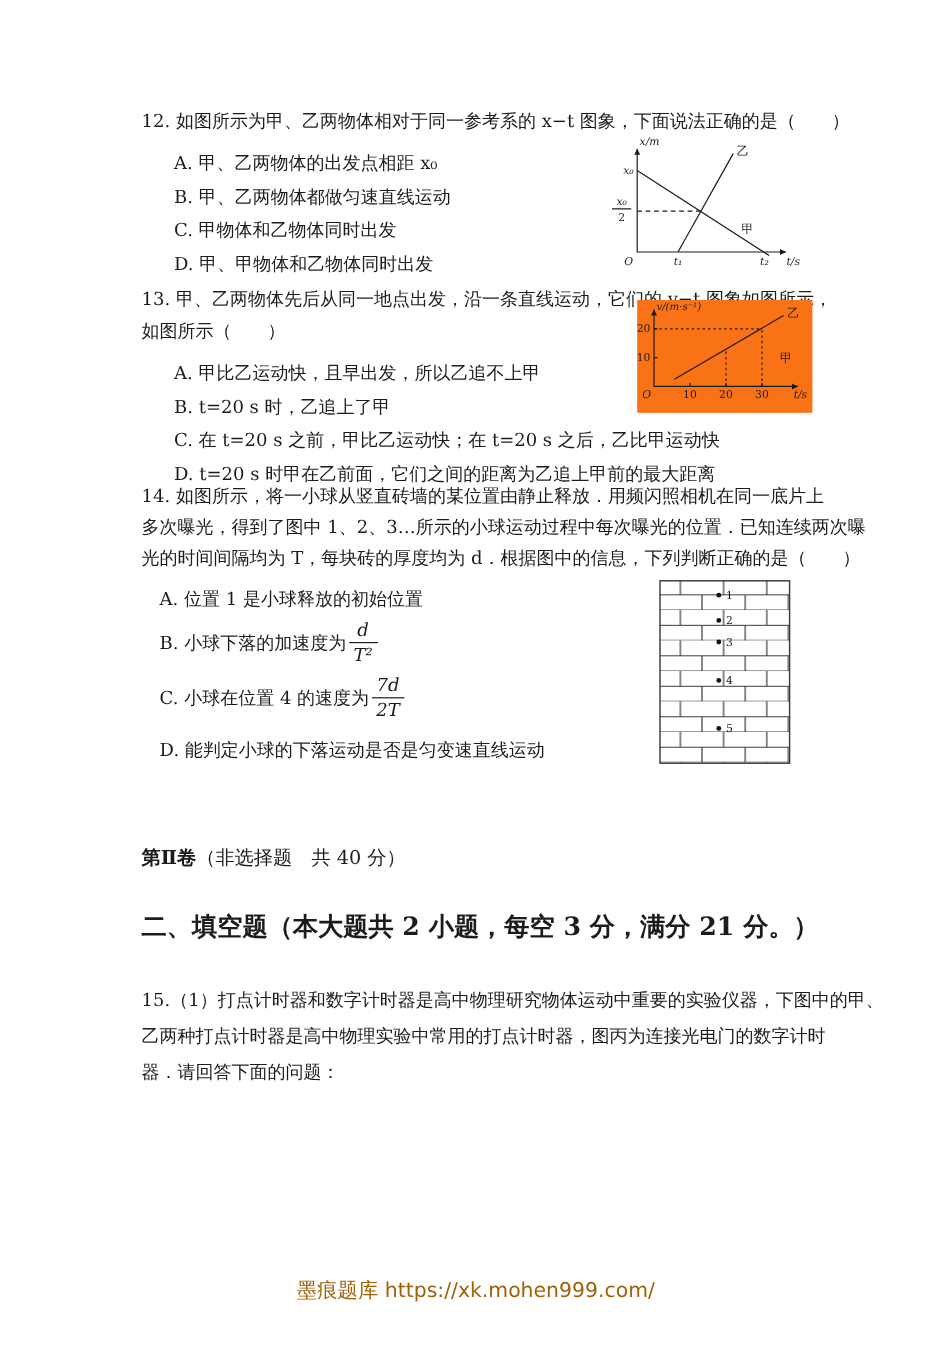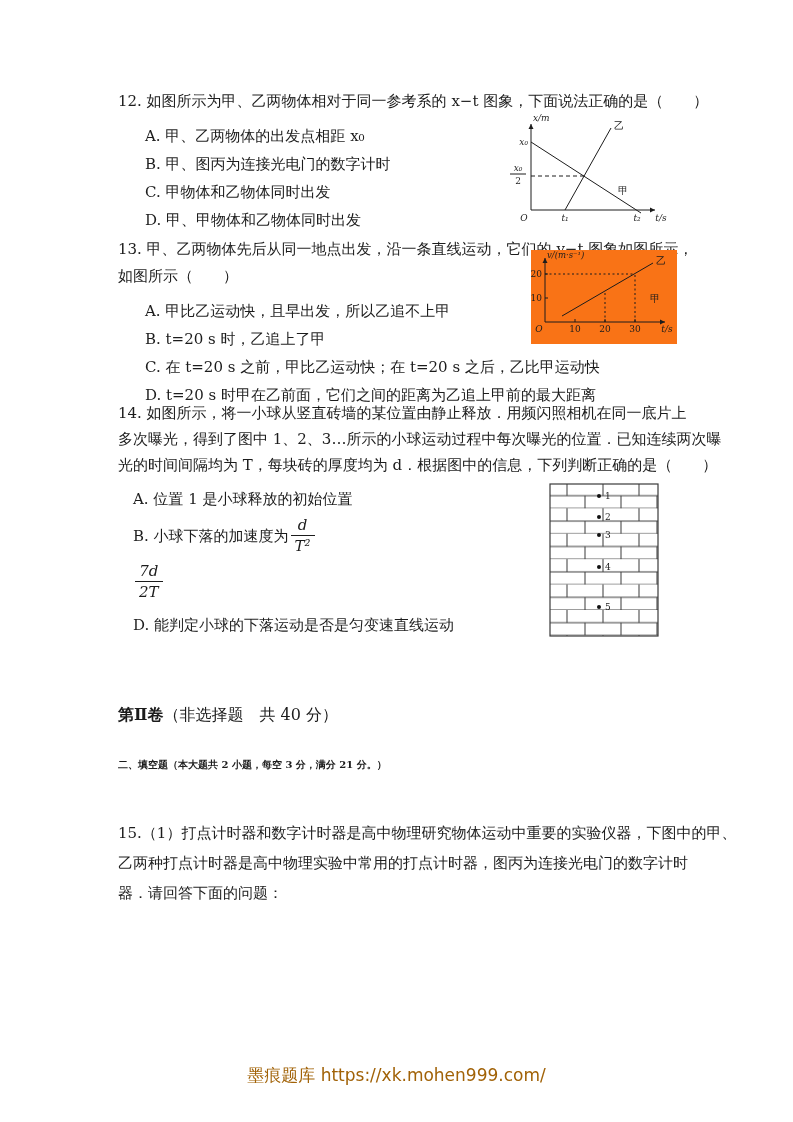--- a/index.html
+++ b/index.html
@@ -15,21 +15,21 @@
   .opts { margin-top:7px; }
   .opt  { line-height:28px; white-space:nowrap; }
   .q12-opts, .q13-opts { margin-left:27px; }
   .q14-opts { margin-left:15px; }
   .opt-frac-row { display:flex; align-items:center; height:46px; white-space:nowrap; }
   .frac { display:inline-block; text-align:center; vertical-align:middle; font-style:italic; line-height:1.05; margin-left:2px; }
   .frac .num { display:block; padding:0 4px 1px 4px; border-bottom:1px solid #1c1c1c; }
   .frac .den { display:block; padding:3px 4px 0 4px; }
   .sec-title { font-size:16px; white-space:nowrap; }
   .sec-title .b { font-weight:bold; }
-  .fill-head { font-weight:bold; font-size:10px; white-space:nowrap; }
+  .fill-head { font-weight:bold; font-size:21px; white-space:nowrap; }
   .q15 .stem { line-height:30px; }
   .footer {
     position:absolute; left:0; top:1064px; width:100%; text-align:center;
     font-family:"DejaVu Sans","Liberation Sans",sans-serif;
     font-size:17px; color:#929292;
   }
   .footer a { color:#a16207; text-decoration:none; }
   svg text {
     font-family:"DejaVu Serif","Liberation Serif",serif;
     fill:#1c1c1c;
@@ -38,21 +38,21 @@
 </style>
 </head>
 <body>
 
 <div class="page">
 
   <div class="block" style="left:118px; top:88px; width:600px;">
     <div class="stem">12. 如图所示为甲、乙两物体相对于同一参考系的 x−t 图象，下面说法正确的是（　　）</div>
     <div class="opts q12-opts">
       <div class="opt">A. 甲、乙两物体的出发点相距 x₀</div>
-      <div class="opt">B. 甲、图丙为连接光电门的数字计时</div>
+      <div class="opt">B. 甲、乙两物体都做匀速直线运动</div>
       <div class="opt">C. 甲物体和乙物体同时出发</div>
       <div class="opt">D. 甲、甲物体和乙物体同时出发</div>
     </div>
   </div>
 
   <div class="block" style="left:505px; top:112px;">
     <svg width="168" height="118" viewBox="0 0 168 118">
 
       <path d="M26 12 V98 H150" stroke="#1c1c1c" stroke-width="1" fill="none"></path>
       <path d="M150 98 l-5 -2.5 v5 z" fill="#1c1c1c"></path>
@@ -129,20 +129,21 @@
     <div class="opts q14-opts">
       <div class="opt">A. 位置 1 是小球释放的初始位置</div>
       <div class="opt opt-frac-row">
         <span>B. 小球下落的加速度为</span>
           <span class="frac">
             <span class="num">d</span>
             <span class="den">T²</span>
           </span>
       </div>
       <div class="opt opt-frac-row">
+        <span>C. 小球在位置 4 的速度为</span>
           <span class="frac">
             <span class="num">7d</span>
             <span class="den">2T</span>
           </span>
       </div>
       <div class="opt" style="margin-top:6px;">D. 能判定小球的下落运动是否是匀变速直线运动</div>
     </div>
   </div>
 
   <div class="block" style="left:549px; top:483px;">

